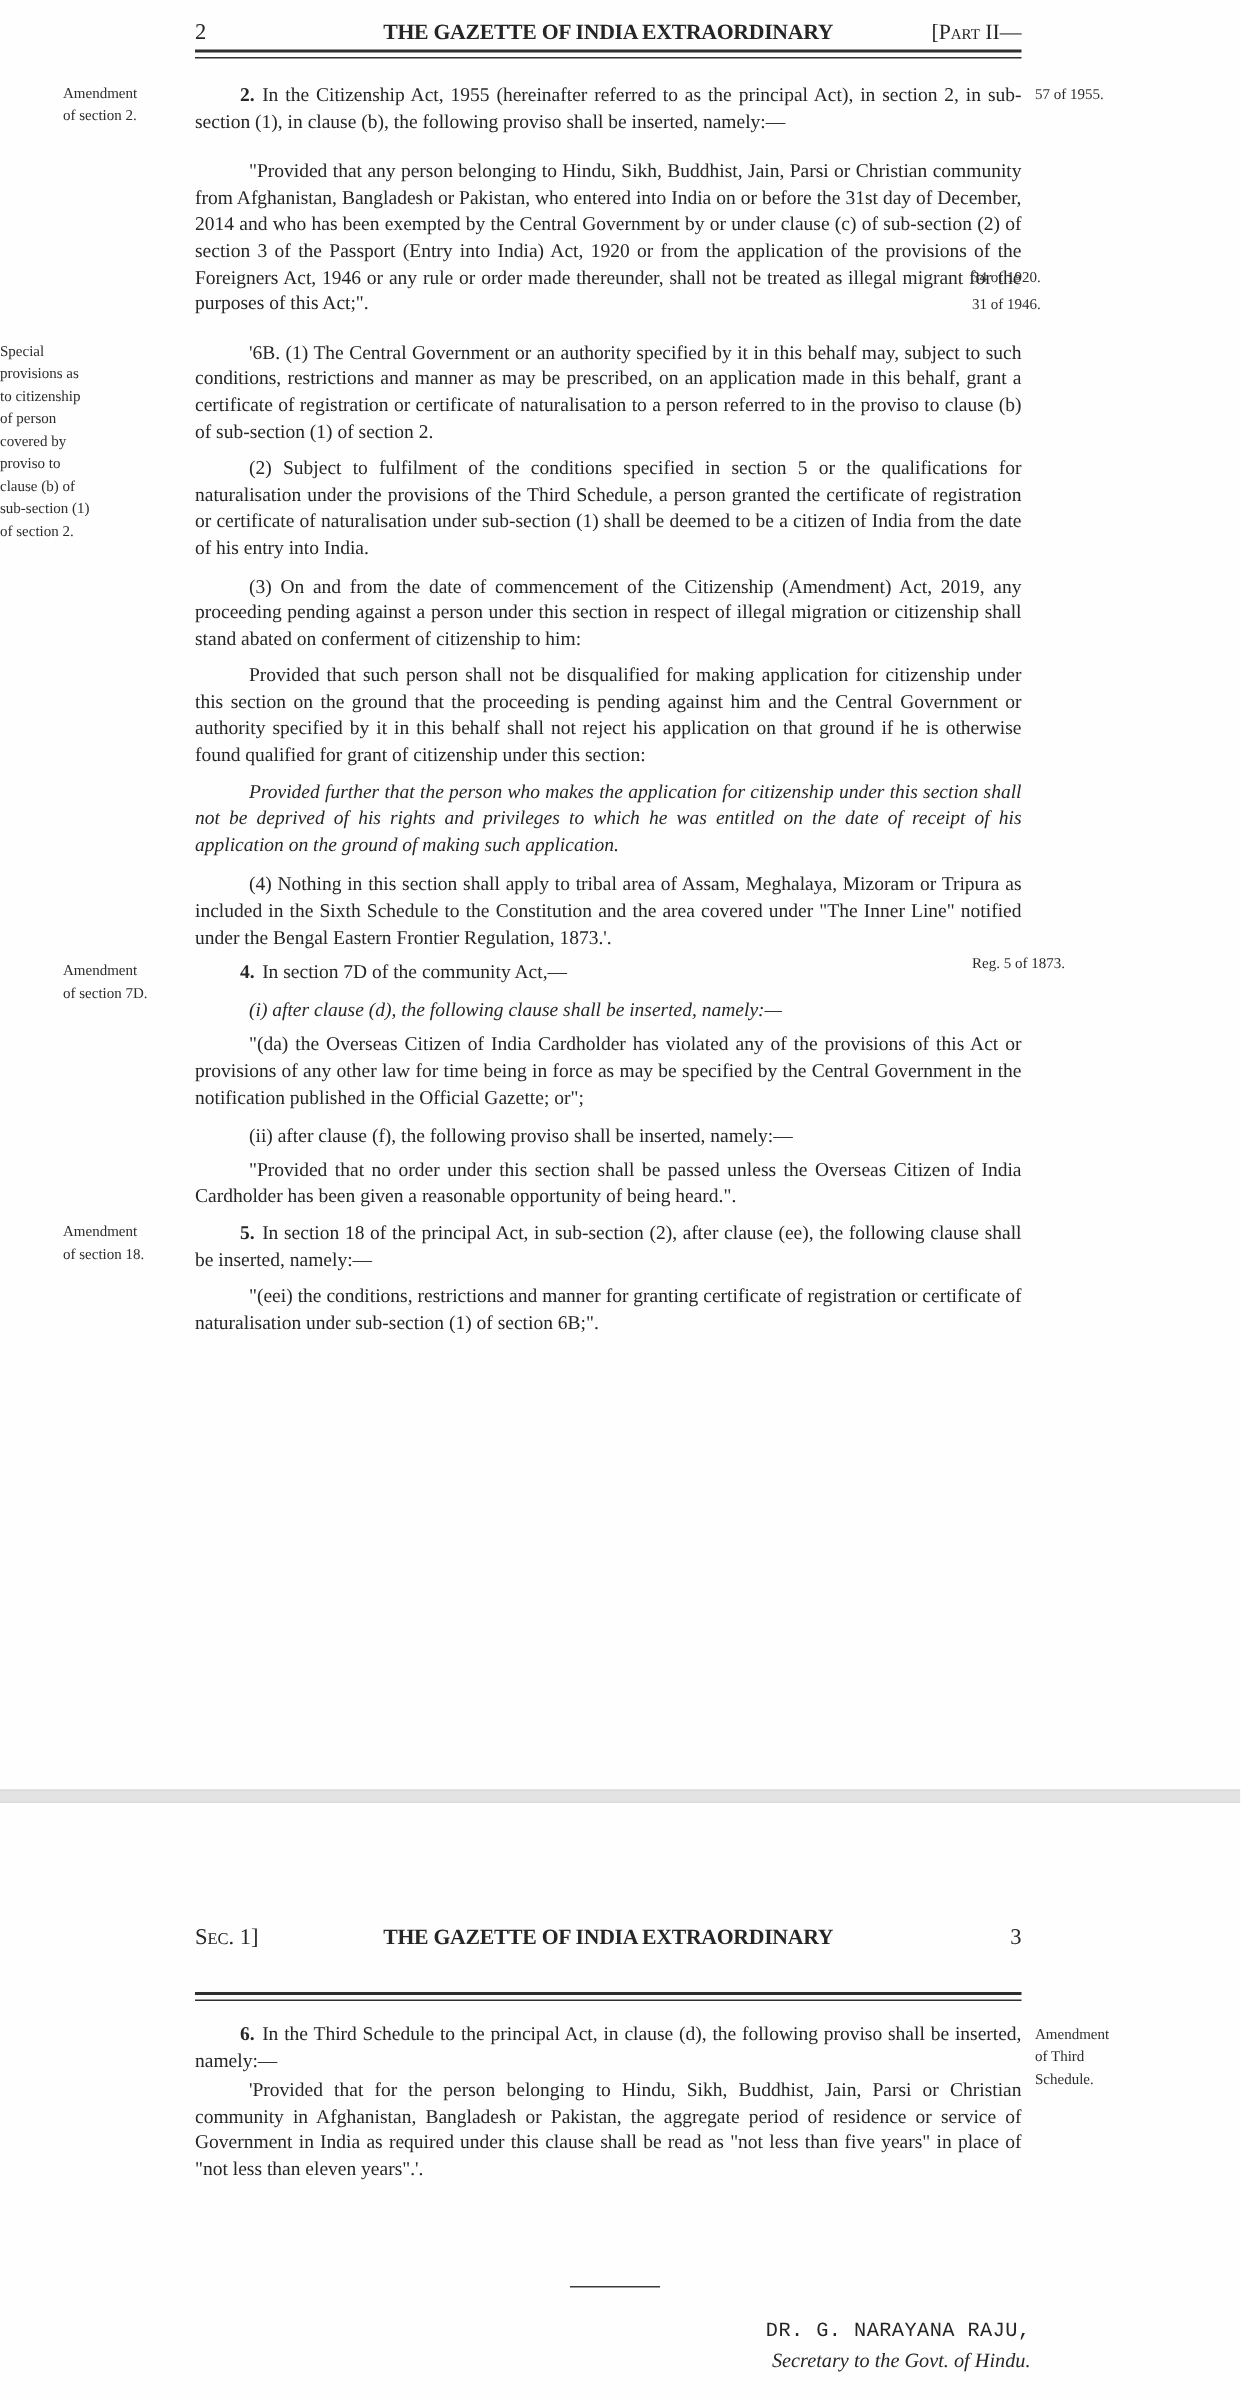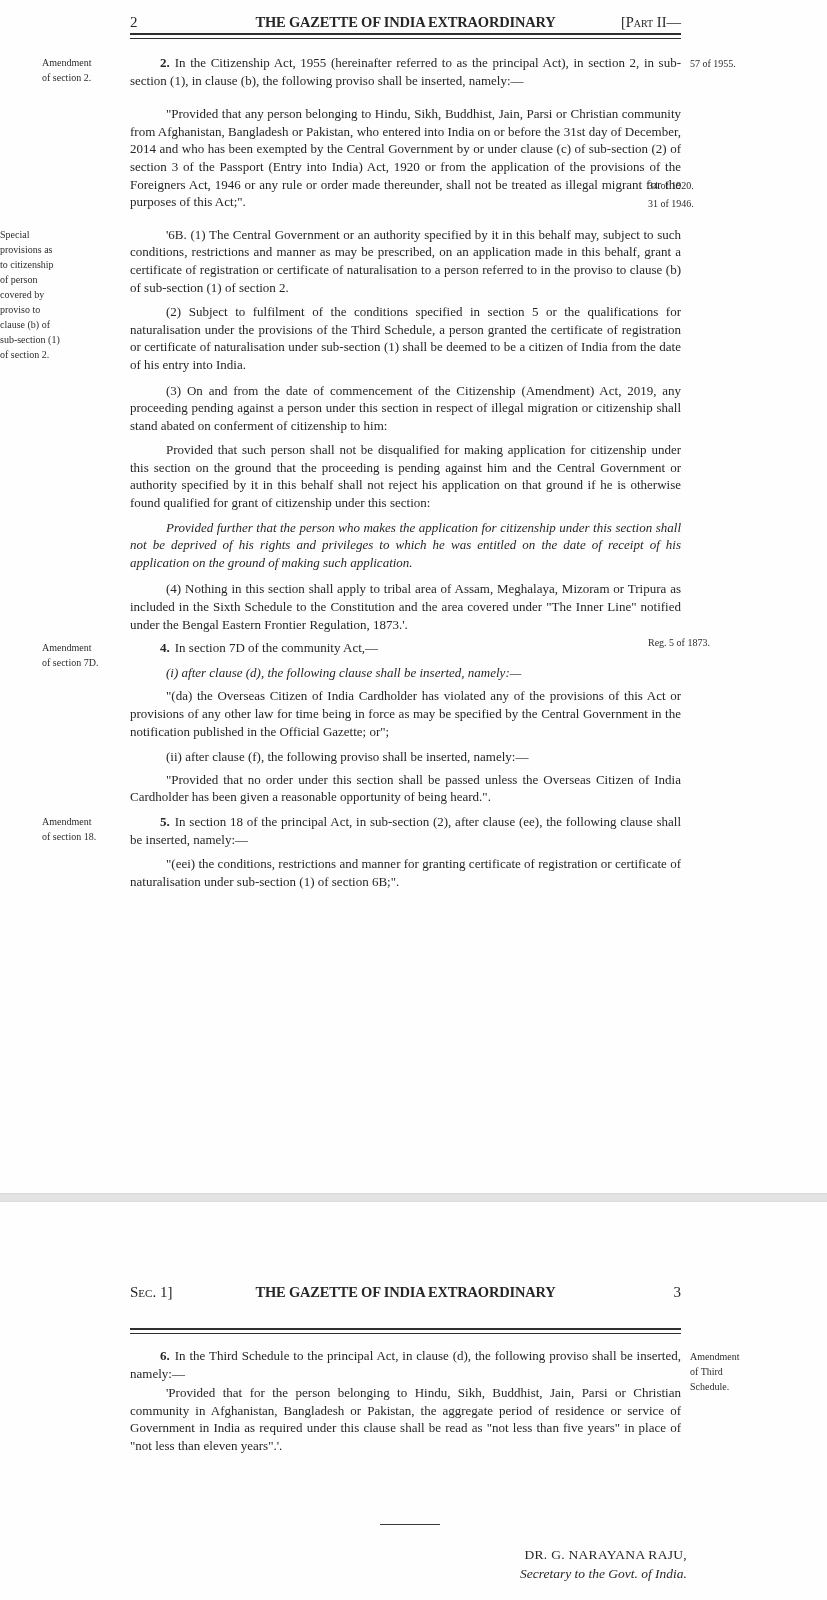--- a/index.html
+++ b/index.html
@@ -42,21 +42,21 @@
   .nl0{left:-88px;width:84px;top:1px;}
   .nl1{left:-130px;width:84px;top:1px;}
   .nr0{left:560px;width:100px;top:2px;}
   .nr1{left:518px;width:100px;top:2px;}
   .nr-lines{line-height:17.6px;}
   
   .band{position:absolute;left:0;width:827px;top:1193px;height:7px;background:#e3e3e3;border-top:1px solid #dadada;border-bottom:1px solid #dcdcdc;}
   
   .endline{position:absolute;left:380px;top:1524px;width:60px;border-top:1.5px solid #3a3a3a;height:0;}
   .signature{position:absolute;right:140px;top:1546px;text-align:right;font-size:13.5px;line-height:18.5px;}
-  .signature .name{letter-spacing:0.3px;}
+  .signature .name{letter-spacing:0.3px;font-family:Liberation Mono, monospace;}
 </style>
 </head>
 <body>
 
 <div class="sheet">
 
   <div class="hdr" style="top:14px;">
     <span class="pgnum">2</span>
     <span class="title">THE GAZETTE OF INDIA EXTRAORDINARY</span>
     <span class="side sc">[Part II—</span>
@@ -168,16 +168,16 @@
     <p class="q1" style="margin-top:2px;">
       <span>'Provided that for the person belonging to Hindu, Sikh, Buddhist, Jain, Parsi or Christian community in Afghanistan, Bangladesh or Pakistan, the aggregate period of residence or service of Government in India as required under this clause shall be read as "not less than five years" in place of "not less than eleven years".'.</span>
     </p>
 
   </div>
 
   <div class="endline"></div>
 
   <div class="signature">
     <div class="name">DR. G. NARAYANA RAJU,</div>
-    <div class="it">Secretary to the Govt. of India.</div>
+    <div class="it">Secretary to the Govt. of Hindu.</div>
   </div>
 
 </div>
 
 </body></html>

